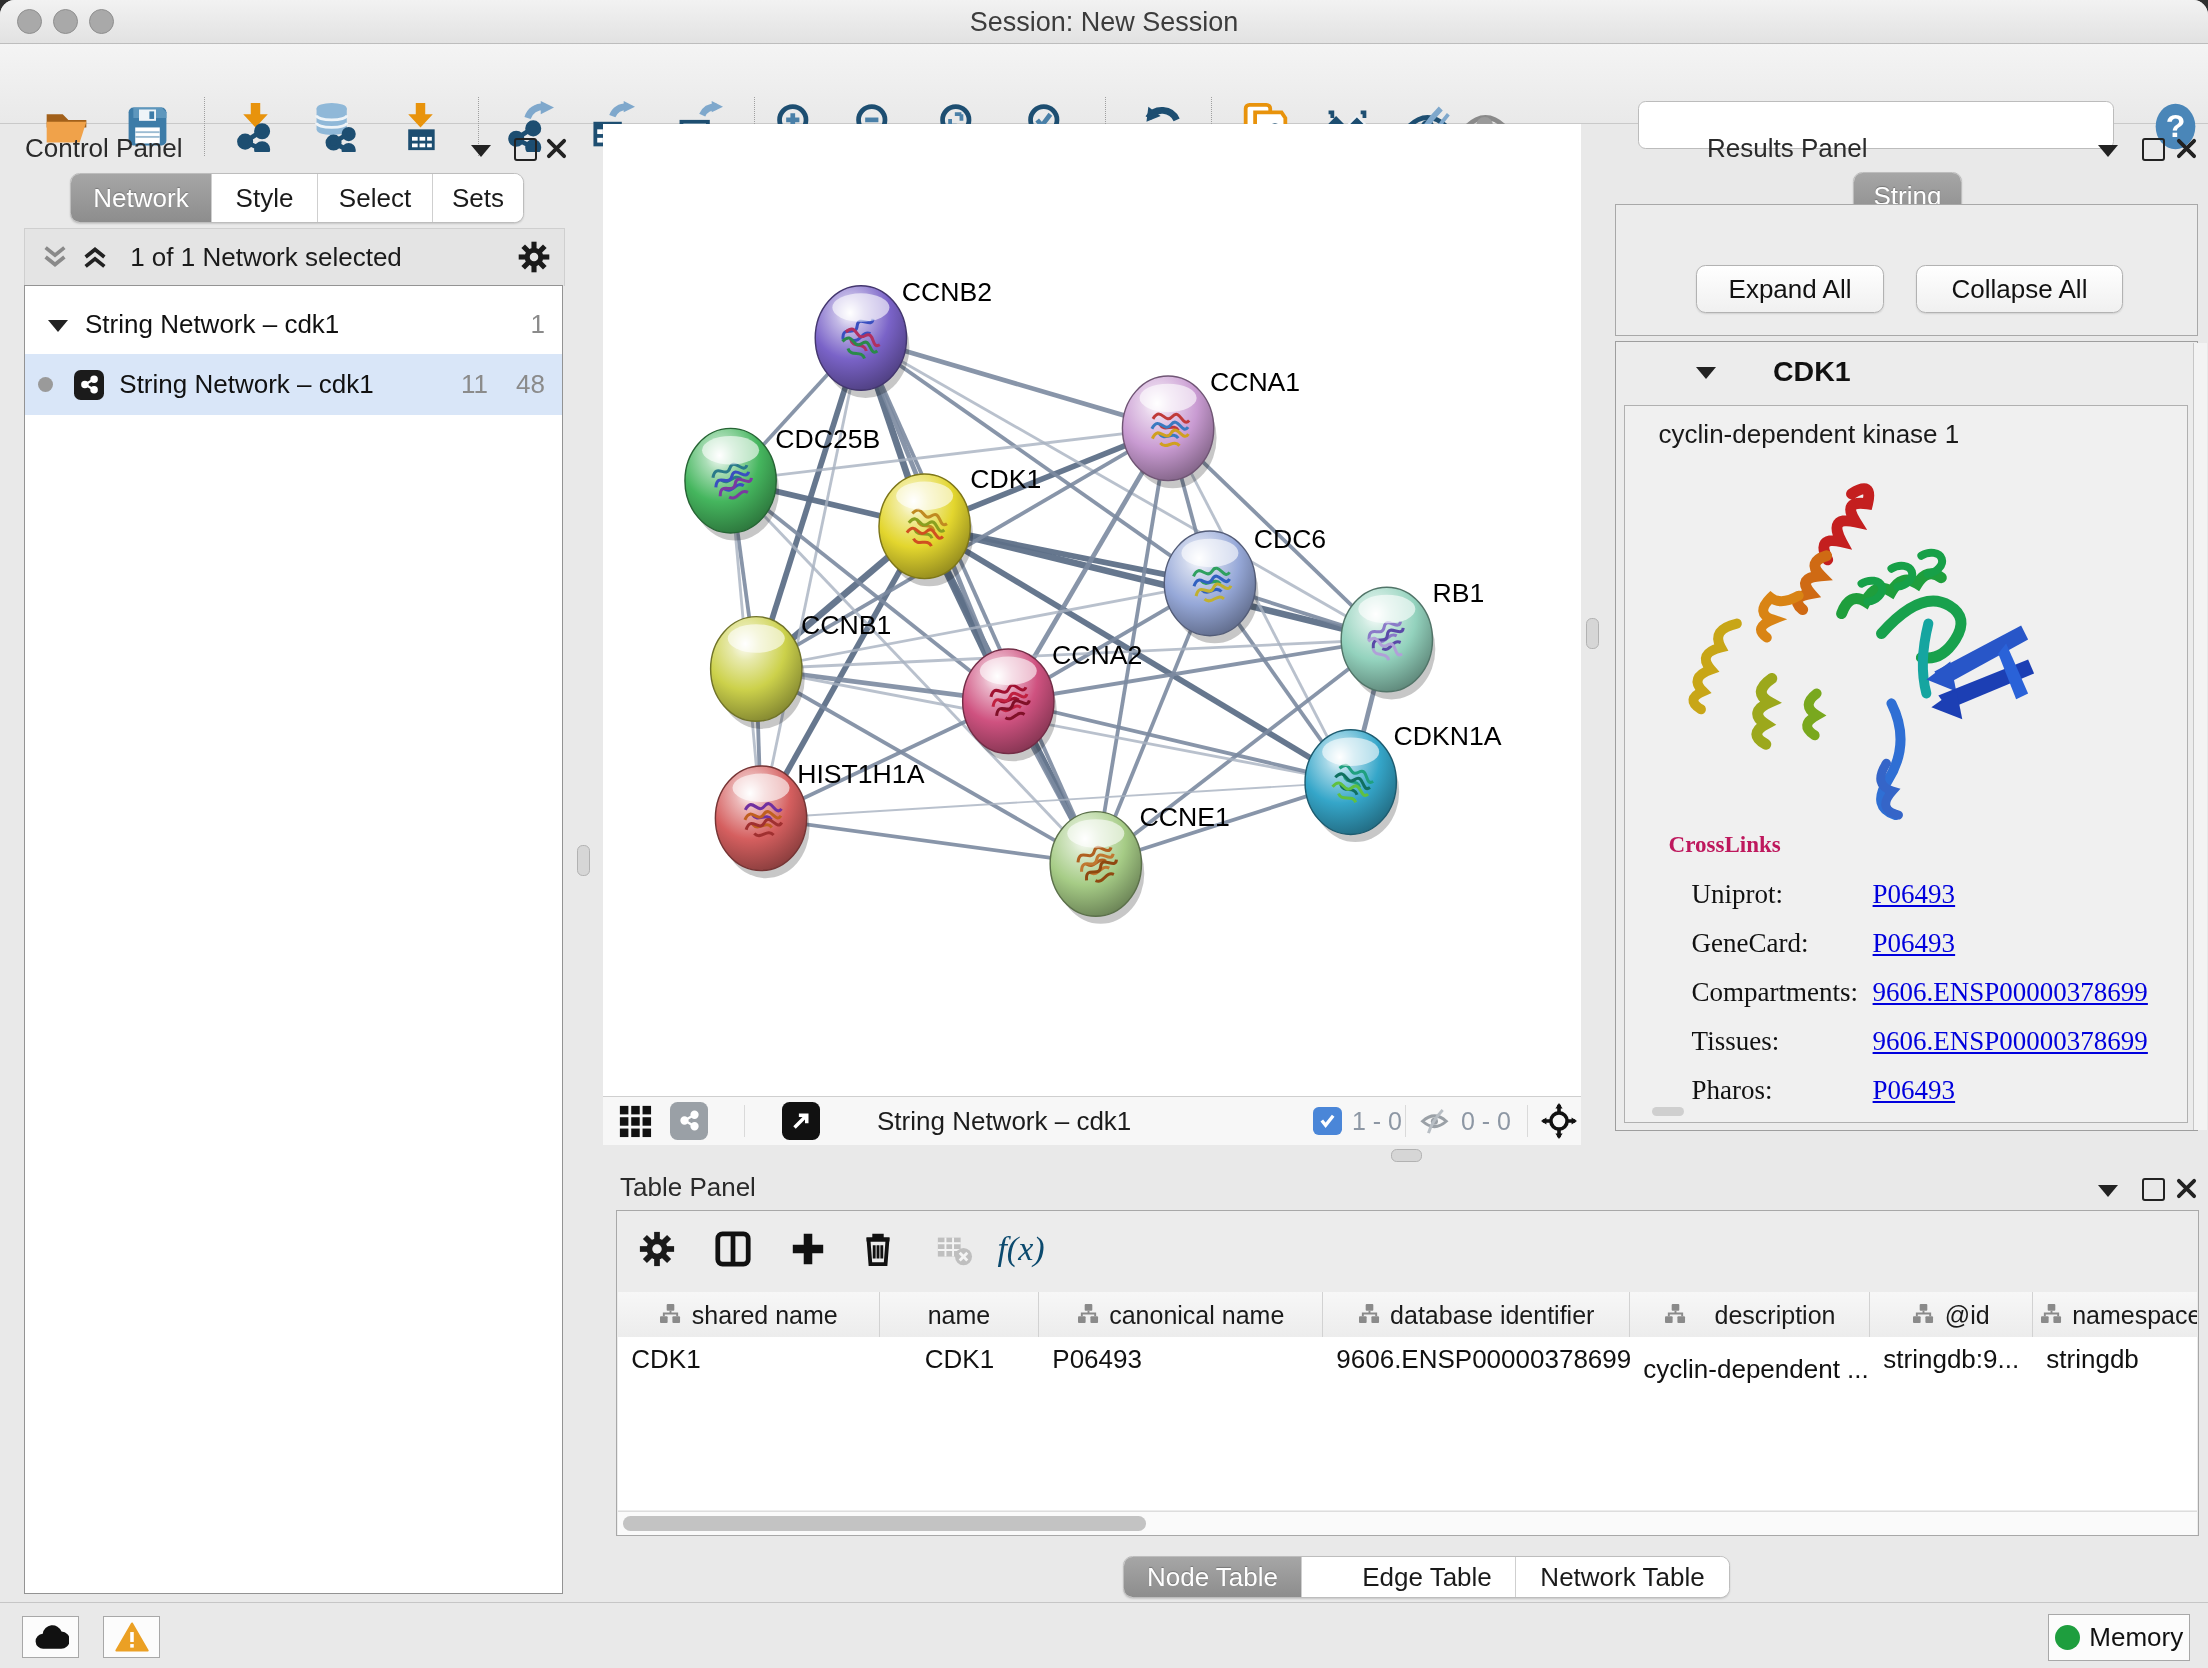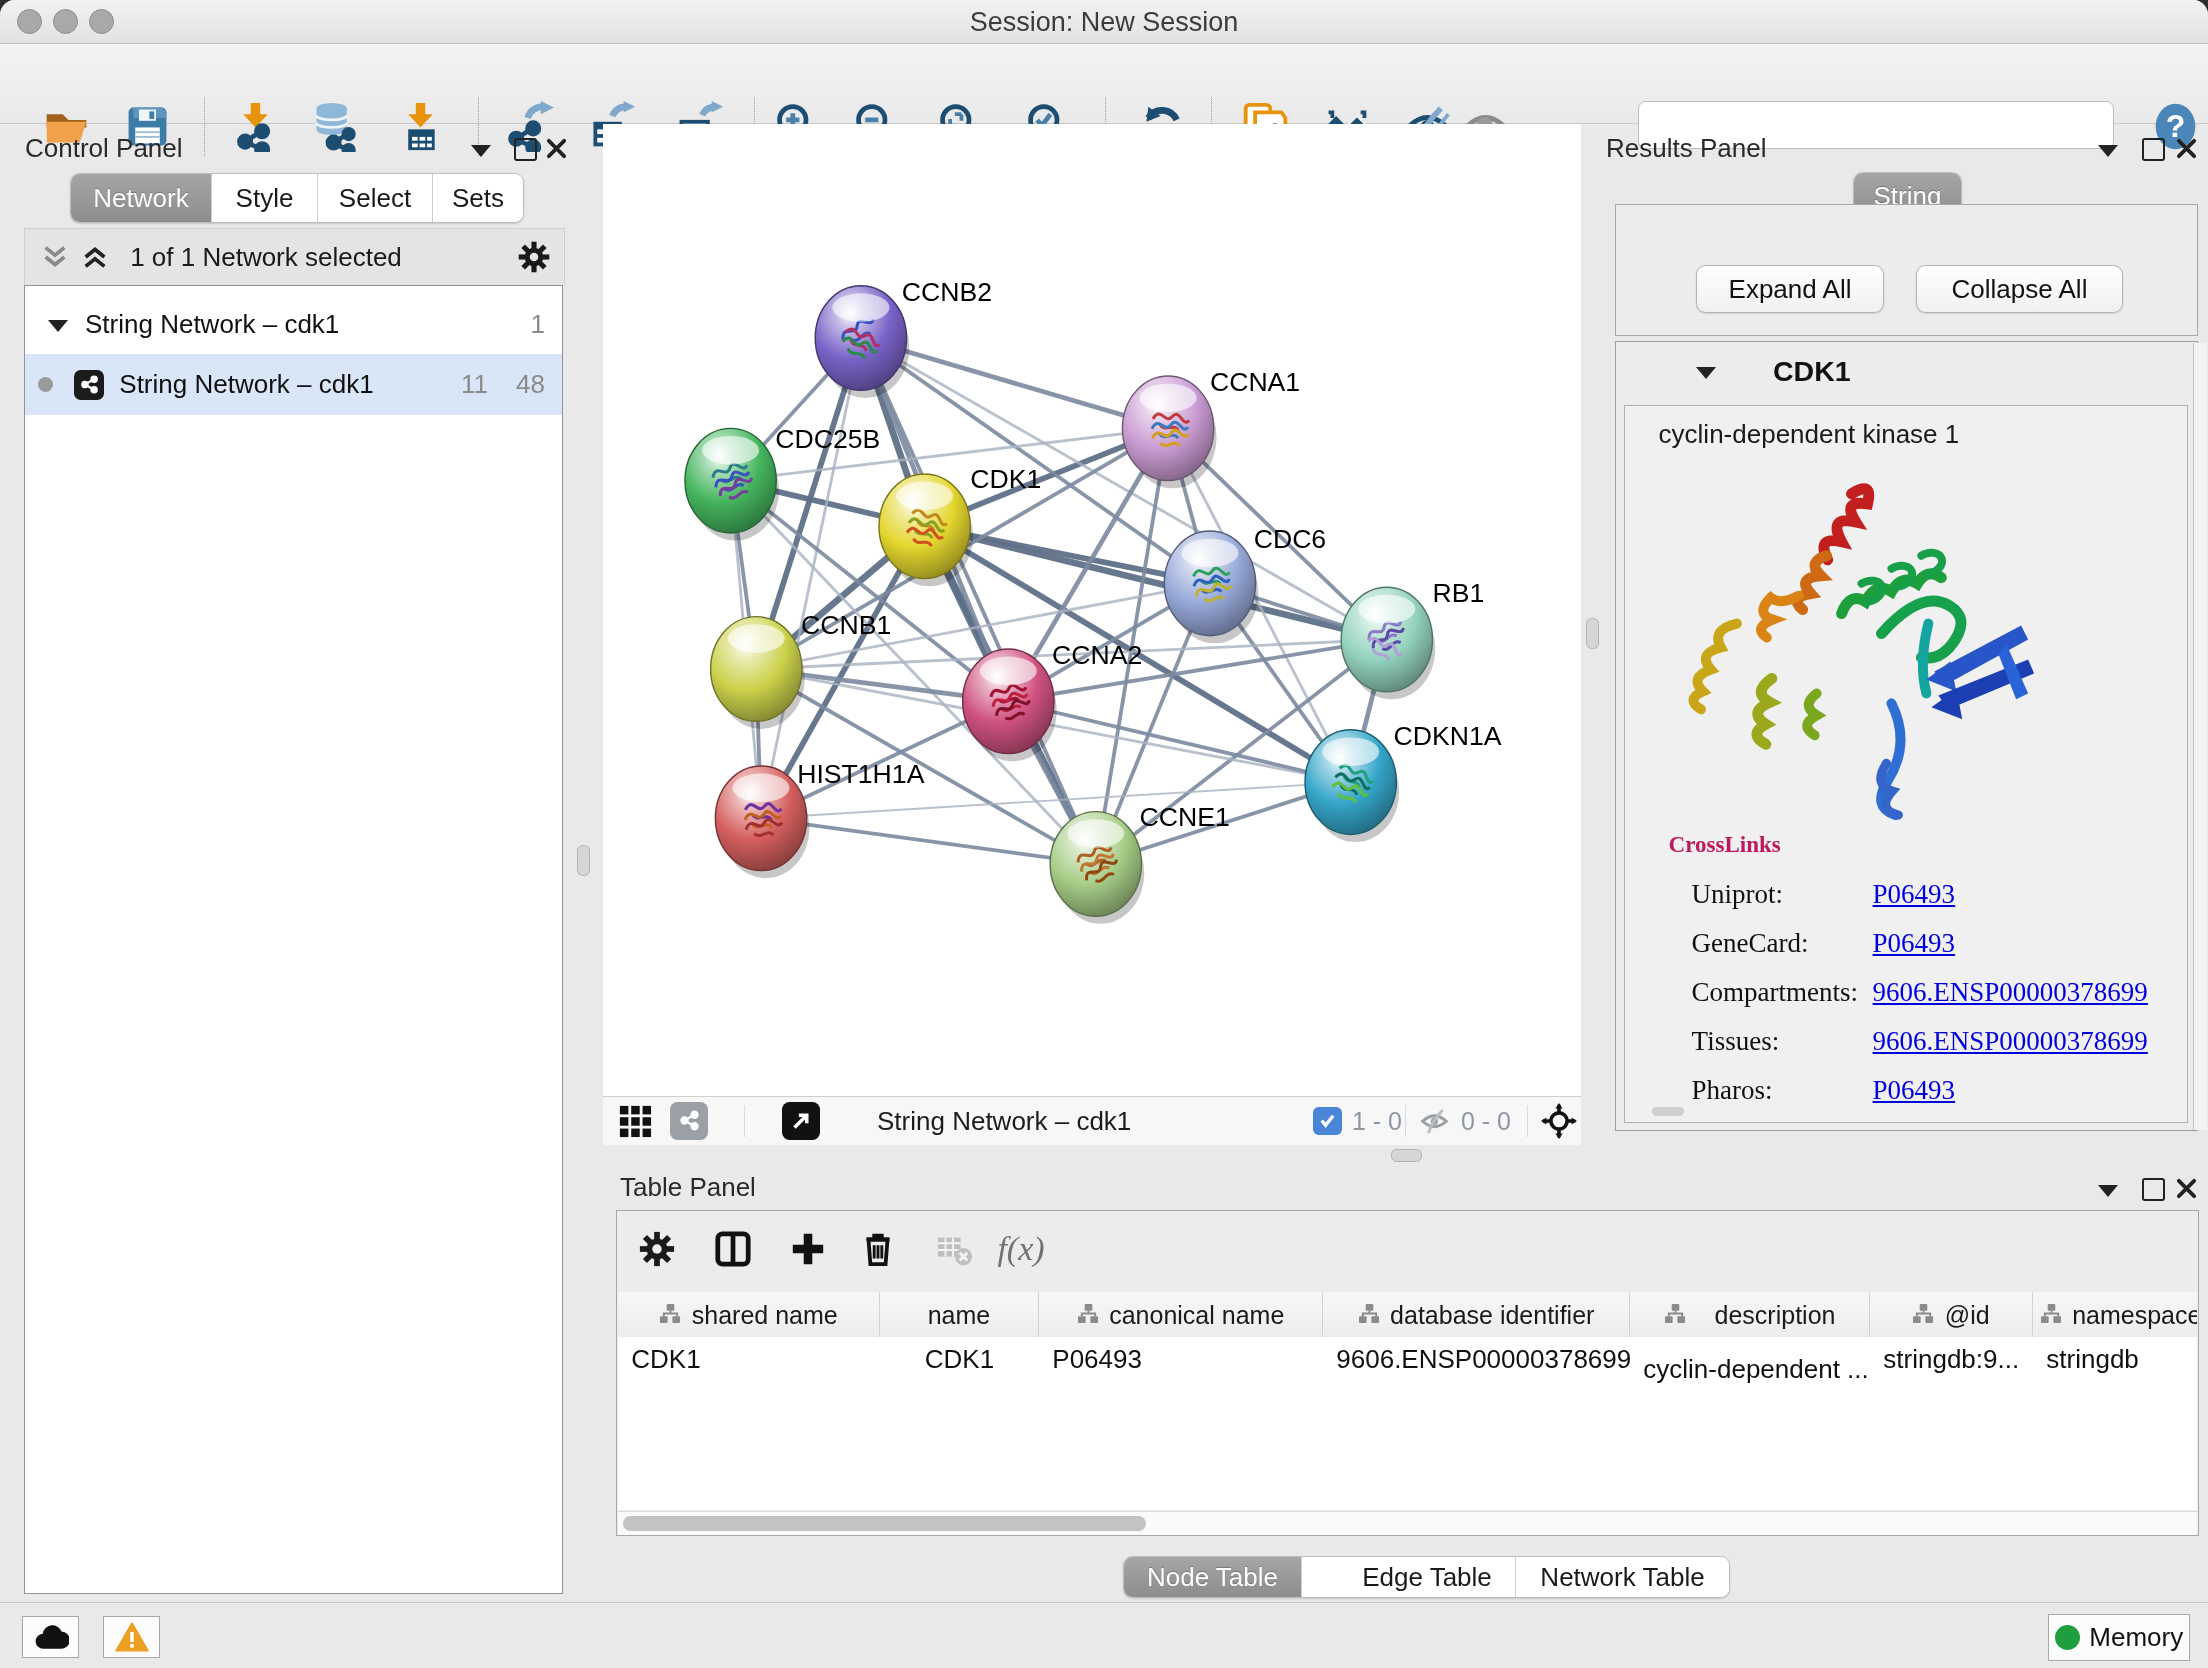--- a/index.html
+++ b/index.html
@@ -590,21 +590,21 @@
     <span class="nbnum" style="left:858px">0 - 0</span>
     <span class="nbsep" style="left:924px"></span>
     <svg style="position:absolute;left:938px;top:5.7px" width="36" height="36" viewBox="0 0 40 40">
         <circle cx="20" cy="20" r="9" stroke="#111" stroke-width="4" fill="none"></circle>
         <path d="M20 2 v8 M20 30 v8 M2 20 h8 M30 20 h8" stroke="#111" stroke-width="4"></path>
         <path d="M20 0 l-4 6 h8z M20 40 l-4-6 h8z M0 20 l6-4 v8z M40 20 l-6-4 v8z" fill="#111"></path>
       </svg>
   </div>
 
   <div>
-    <div class="ptitle" style="left:1606px;top:133px">Results Panel</div>
+    <div class="ptitle" style="left:1707px;top:133px">Results Panel</div>
     <span class="tri-down" style="left:2098px;top:145px"></span>
     <span class="sqbtn" style="left:2142px;top:138px"></span>
     <svg class="xbtn" style="left:2176px;top:138px" viewBox="0 0 22 22">
         <path d="M3 3 L19 19 M19 3 L3 19" stroke="#222" stroke-width="4" stroke-linecap="round"></path>
       </svg>
 
     <div class="segtabs" style="left:1853px;top:172px;height:46px">
       <div class="seg active" style="width:107px">String</div>
     </div>
 
@@ -717,21 +717,21 @@
       <svg width="38" height="38" viewBox="0 0 40 40" opacity="0.45">
           <rect x="3" y="8" width="24" height="20" fill="#8a8a8a"></rect>
           <g stroke="#fff" stroke-width="2">
             <path d="M3 14 h24 M3 21 h24 M11 8 v20 M19 8 v20"></path>
           </g>
           <circle cx="30" cy="28" r="9" fill="#8a8a8a"></circle>
           <path d="M26 24 l8 8 M34 24 l-8 8" stroke="#fff" stroke-width="3"></path>
         </svg>
     </span>
     <span class="tp-icon" style="left:999px">
-      <span class="serif" style="font-style:italic;font-size:34px;color:#737373">f(x)</span>
+      <span class="serif" style="font-style:italic;font-size:34px;color:#0c4a6e">f(x)</span>
     </span>
 
     <div class="thead" id="thead">
         <div class="th" style="width: 262px;">
           <span><svg width="23" height="21" viewBox="0 0 24 22">
               <g fill="#8a8a8a">
                 <rect x="8" y="1" width="8" height="7" rx="1"></rect>
                 <rect x="1" y="14" width="8" height="7" rx="1"></rect>
                 <rect x="14" y="14" width="8" height="7" rx="1"></rect>
                 <path d="M12 8v3M5 14v-3h14v3" stroke="#8a8a8a" stroke-width="2" fill="none"></path>

